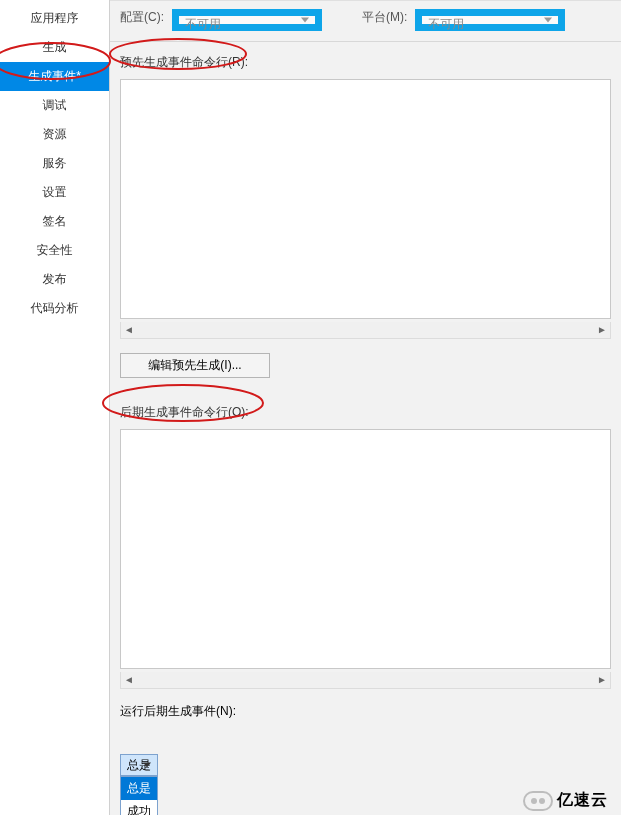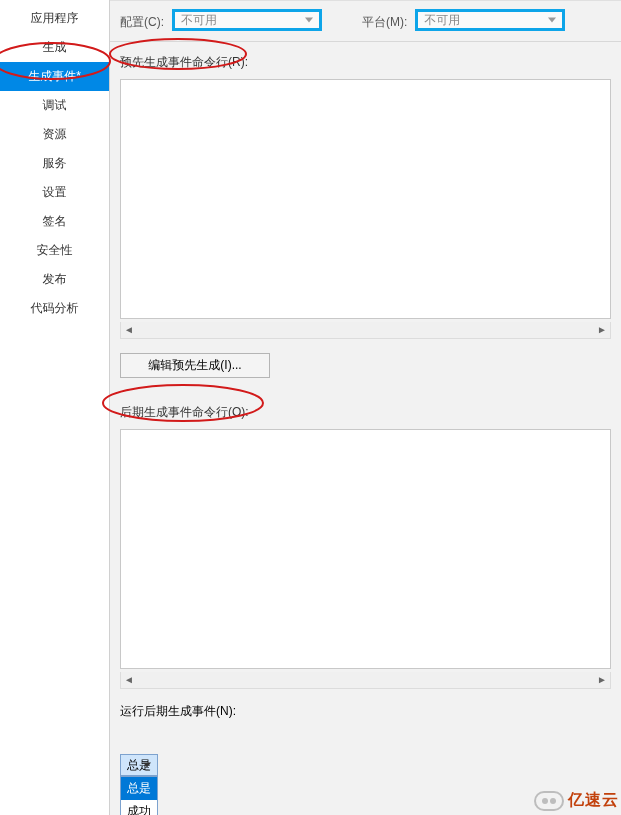--- a/index.html
+++ b/index.html
@@ -33,30 +33,30 @@
   .main {
     flex: 1;
     background: #f2f2f2;
     display: flex;
     flex-direction: column;
     padding: 0;
     border-top: 1px solid #e0e0e0;
   }
   .toprow {
     display: flex;
-    align-items: flex-end;
+    align-items: flex-start;
     gap: 8px;
     padding: 8px 10px 10px 10px;
     background: #f2f2f2;
     border-bottom: 1px solid #d8d8d8;
   }
   .toprow label { color: #555; }
   .combo {
     height: 22px;
-    border: 3px solid #0ea5e9;
+    border: 7px solid #0ea5e9;
     background: #fafafa;
     padding: 0 6px;
     font-size: 12px;
     min-width: 150px;
     color: #888;
     position: relative;
   }
   .combo::after {
     content: "";
     position: absolute;
@@ -159,26 +159,26 @@
   .dd-item.hl {
     background: #0078d7;
     color: #fff;
   }
   svg.annot {
     position: absolute;
     pointer-events: none;
   }
   .watermark {
     position: absolute;
-    right: 2px;
+    right: 13px;
     bottom: 4px;
     display: flex;
     align-items: center;
     gap: 4px;
-    color: #c2410c;
+    color: #000000;
     font-weight: bold;
     font-size: 16px;
     z-index: 20;
     letter-spacing: 1px;
   }
   .watermark .wmicon {
     width: 30px; height: 20px;
     border: 2px solid #bdbdbd;
     border-radius: 10px;
     display: flex;

